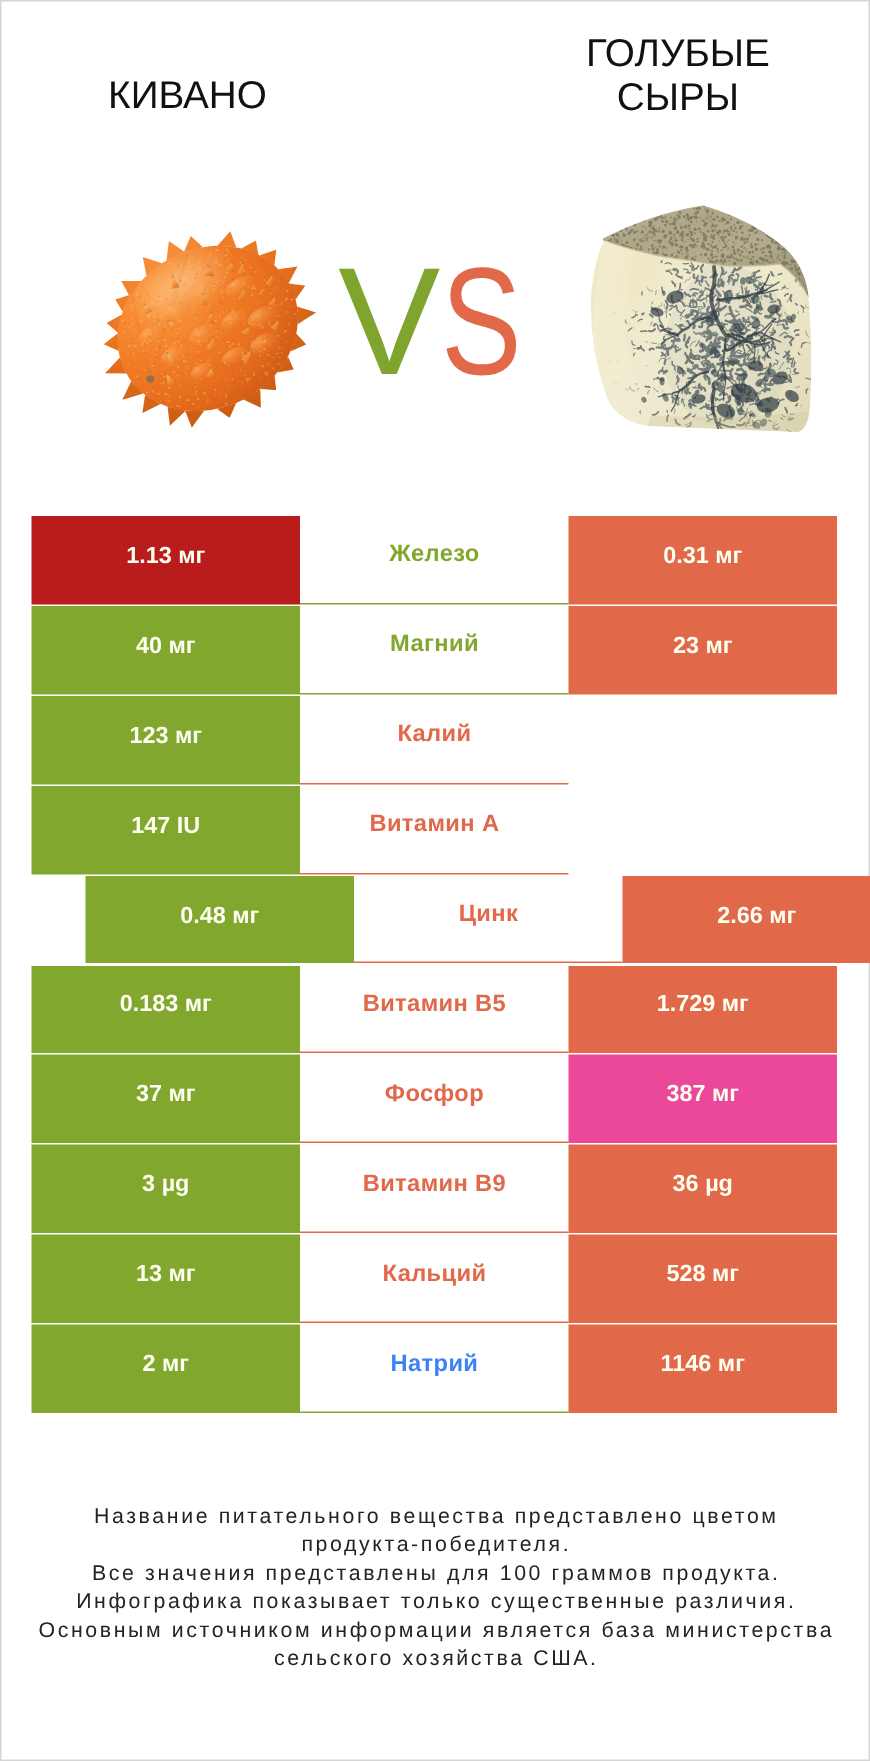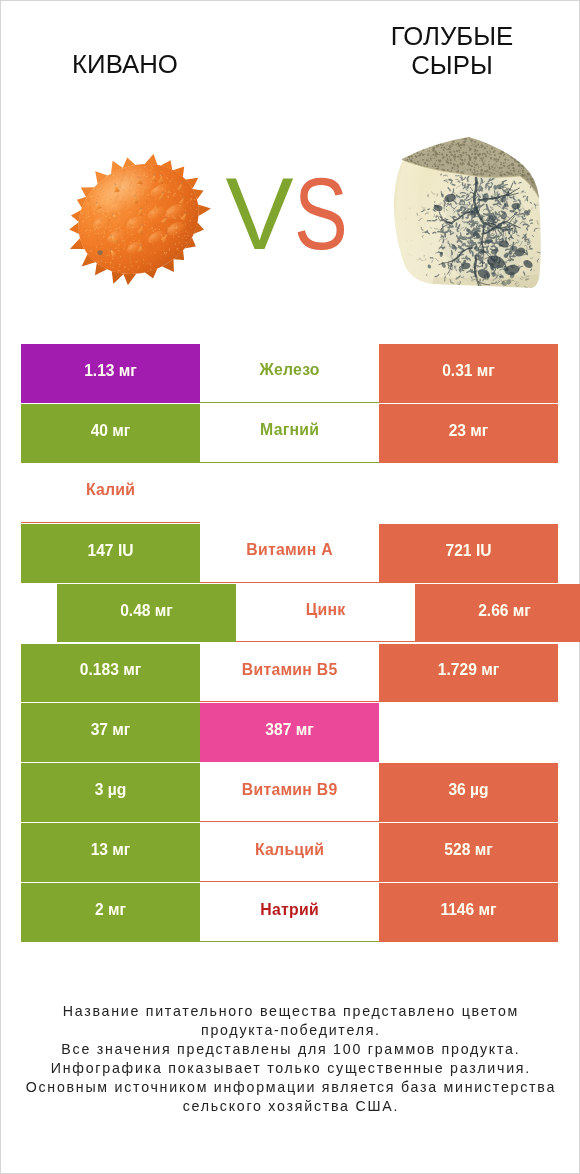--- a/index.html
+++ b/index.html
@@ -2191,21 +2191,21 @@
             </g>
           <path stroke="#7e7759" stroke-width="1.2" fill="none" opacity=".3" d="M77 1 Q84 18 94 30 Q116 42 136 46"></path>
         </g>
         <path fill="none" stroke="#c3b98f" stroke-width="1" opacity=".8" d="M13 25 Q30 31 50 35 Q70 38 90 41 Q110 42 128 40 Q140 48 147 62"></path>
       </svg>
     </div>
   </div>
 
   <div class="tbl" id="tbl">
       <div class="row" style="top: 0px;">
-        <div class="cell cell-l" style="background:#a21caf">
+        <div class="cell cell-l" style="background:#b91c1c">
           <span class="val"><span>1.13</span> <span class="u">мг</span></span>
         </div>
         <div class="cell cell-m" style="border-bottom-color:#82a72f">
           <span class="lbl" style="color:#82a72f">Железо</span>
         </div>
         <div class="cell cell-r" style="background:#e2684a">
           <span class="val"><span>0.31</span> <span class="u">мг</span></span>
         </div>
       </div>
       <div class="row" style="top: 59.9px;">
@@ -2213,34 +2213,34 @@
           <span class="val"><span>40</span> <span class="u">мг</span></span>
         </div>
         <div class="cell cell-m" style="border-bottom-color:#82a72f">
           <span class="lbl" style="color:#82a72f">Магний</span>
         </div>
         <div class="cell cell-r" style="background:#e2684a">
           <span class="val"><span>23</span> <span class="u">мг</span></span>
         </div>
       </div>
       <div class="row" style="top: 119.8px;">
+        <div class="cell cell-l" style="background:#82a72f">
+          <span class="val"><span>123</span> <span class="u">мг</span></span>
+        </div>
         <div class="cell cell-m" style="border-bottom-color:#e2684a">
           <span class="lbl" style="color:#e2684a">Калий</span>
         </div>
       </div>
       <div class="row" style="top: 179.7px;">
         <div class="cell cell-l" style="background:#82a72f">
           <span class="val"><span>147</span> <span class="u">IU</span></span>
         </div>
         <div class="cell cell-m" style="border-bottom-color:#e2684a">
           <span class="lbl" style="color:#e2684a">Витамин A</span>
         </div>
-        <div class="cell cell-r" style="background:#e2684a">
-          <span class="val"><span>721</span> <span class="u">IU</span></span>
-        </div>
       </div>
       <div class="row" style="top: 239.6px; margin-left: 36px;">
         <div class="cell cell-l" style="background:#82a72f">
           <span class="val"><span>0.48</span> <span class="u">мг</span></span>
         </div>
         <div class="cell cell-m" style="border-bottom-color:#e2684a">
           <span class="lbl" style="color:#e2684a">Цинк</span>
         </div>
         <div class="cell cell-r" style="background:#e2684a">
           <span class="val"><span>2.66</span> <span class="u">мг</span></span>
@@ -2254,20 +2254,23 @@
           <span class="lbl" style="color:#e2684a">Витамин B5</span>
         </div>
         <div class="cell cell-r" style="background:#e2684a">
           <span class="val"><span>1.729</span> <span class="u">мг</span></span>
         </div>
       </div>
       <div class="row" style="top: 359.4px;">
         <div class="cell cell-l" style="background:#82a72f">
           <span class="val"><span>37</span> <span class="u">мг</span></span>
         </div>
+        <div class="cell cell-m" style="border-bottom-color:#e2684a">
+          <span class="lbl" style="color:#e2684a">Фосфор</span>
+        </div>
         <div class="cell cell-r" style="background:#ec4899">
           <span class="val"><span>387</span> <span class="u">мг</span></span>
         </div>
       </div>
       <div class="row" style="top: 419.3px;">
         <div class="cell cell-l" style="background:#82a72f">
           <span class="val"><span>3</span> <span class="u">µg</span></span>
         </div>
         <div class="cell cell-m" style="border-bottom-color:#e2684a">
           <span class="lbl" style="color:#e2684a">Витамин B9</span>
@@ -2285,21 +2288,21 @@
         </div>
         <div class="cell cell-r" style="background:#e2684a">
           <span class="val"><span>528</span> <span class="u">мг</span></span>
         </div>
       </div>
       <div class="row" style="top: 539.1px;">
         <div class="cell cell-l" style="background:#82a72f">
           <span class="val"><span>2</span> <span class="u">мг</span></span>
         </div>
         <div class="cell cell-m" style="border-bottom-color:#82a72f">
-          <span class="lbl" style="color:#b91c1c">Натрий</span>
+          <span class="lbl" style="color:#3b82f6">Натрий</span>
         </div>
         <div class="cell cell-r" style="background:#e2684a">
           <span class="val"><span>1146</span> <span class="u">мг</span></span>
         </div>
       </div>
     </div>
 
   <div class="foot" id="foot">
       <div>Название питательного вещества представлено цветом</div>
       <div>продукта-победителя.</div>

